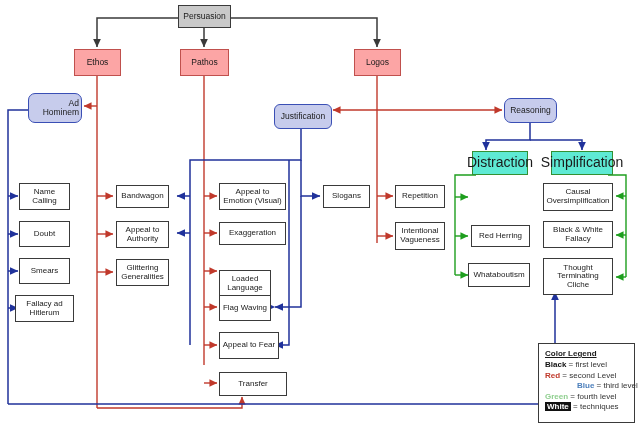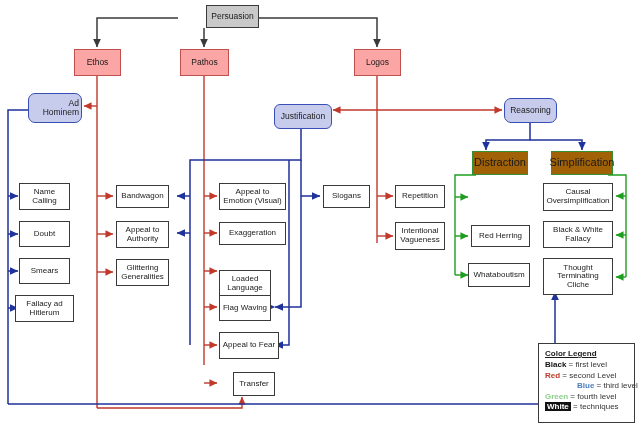--- a/index.html
+++ b/index.html
@@ -2,24 +2,24 @@
 <html><head>
 <meta charset="utf-8">
 <style>
   html,body{margin:0;padding:0;background:#ffffff;}
   body{width:640px;height:430px;overflow:hidden;font-family:"Liberation Sans",sans-serif;}
   #stage{position:relative;width:640px;height:430px;}
   svg#wires{position:absolute;left:0;top:0;width:640px;height:430px;}
   .node{position:absolute;box-sizing:border-box;display:flex;align-items:center;
         justify-content:center;text-align:center;line-height:1.08;}
   .node span{display:block;padding:0 2px;}
-  .lvl1{background:#c9c9c9;border:1.4px solid #3a3a3a;color:#1a1a1a;font-size:8.5px;margin-left:28px;}
+  .lvl1{background:#c9c9c9;border:1.4px solid #3a3a3a;color:#1a1a1a;font-size:8.5px;}
   .lvl2{background:#fca5a5;border:1.4px solid #c0504d;color:#1a1a1a;font-size:8.5px;}
   .lvl3{background:#c7ccec;border:1.4px solid #3a4fb5;border-radius:7px;color:#1a1a1a;font-size:8.5px;}
-  .lvl4{background:#a16207;border:1.4px solid #339033;color:#1a1a1a;font-size:11px;text-align:center;}
+  .lvl4{background:#5eead4;border:1.4px solid #339033;color:#1a1a1a;font-size:14px;text-align:center;}
   .tech{background:#ffffff;border:1.4px solid #3a3a3a;color:#1a1a1a;font-size:8px;}
   #legend{position:absolute;left:538px;top:343px;width:97px;height:80px;background:#fff;
           border:1.4px solid #3a3a3a;box-sizing:border-box;padding:5px 6px;font-size:8px;color:#333;}
   #legend .ttl{font-weight:bold;color:#1a1a1a;text-decoration:underline;margin-bottom:2px;}
   #legend .row{margin-top:1.5px;white-space:nowrap;}
   #legend b.k{font-weight:bold;}
   .k-black{color:#111;}
   .k-red{color:#c0392b;}
   .k-blue{color:#4a7ebb;margin-left:32px;}
   .k-green{color:#8fcf8f;}
@@ -170,21 +170,21 @@
   </div>
   <div class="node tech" style="left:219px;top:270px;width:52px;height:27px;">
     <span>Loaded Language</span>
   </div>
   <div class="node tech" style="left:219px;top:295px;width:52px;height:26px;">
     <span>Flag Waving</span>
   </div>
   <div class="node tech" style="left:219px;top:332px;width:60px;height:27px;">
     <span>Appeal to Fear</span>
   </div>
-  <div class="node tech" style="left:219px;top:372px;width:42px;height:24px;margin-left:14px;">
+  <div class="node tech" style="left:219px;top:372px;width:68px;height:24px;">
     <span>Transfer</span>
   </div>
 
   <div class="node tech" style="left:323px;top:185px;width:47px;height:23px;">
     <span>Slogans</span>
   </div>
 
   <div class="node tech" style="left:395px;top:185px;width:50px;height:23px;">
     <span>Repetition</span>
   </div>

